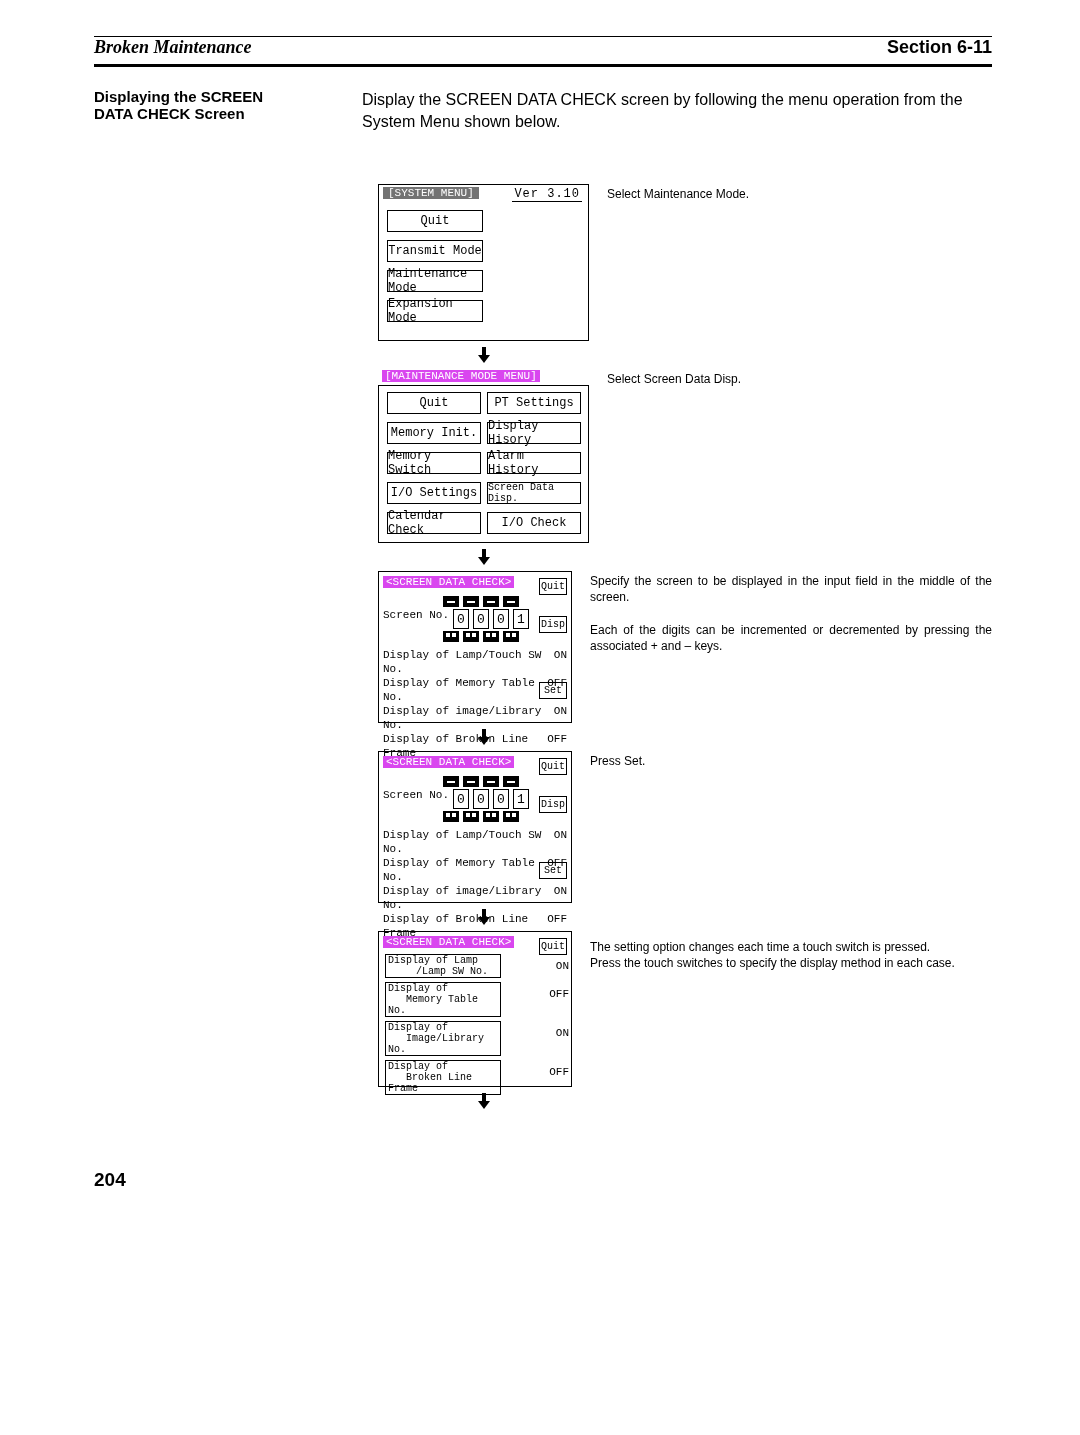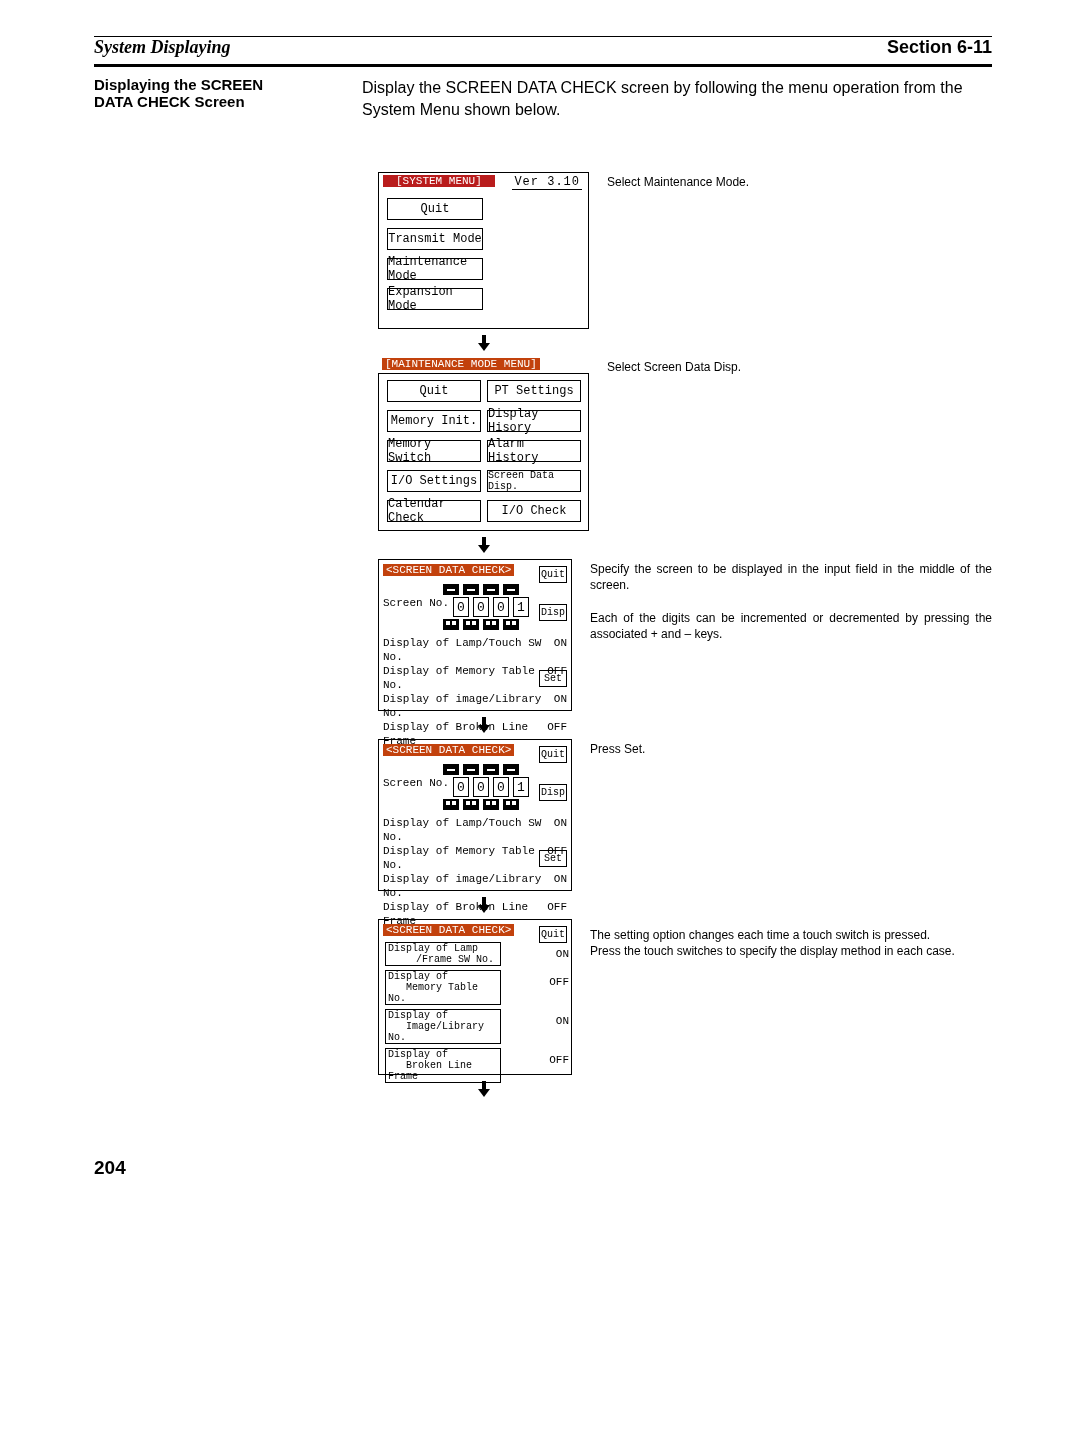--- a/index.html
+++ b/index.html
@@ -3,36 +3,36 @@
 <meta charset="utf-8">
 <style>
   html,body{margin:0;padding:0;background:#fff;color:#000}
   body{width:1080px;font-family:Arial,Helvetica,sans-serif}
   .page{padding:36px 88px 0 94px;box-sizing:border-box}
   .runhead{border-top:1px solid #000;padding-bottom:4px;display:flex;align-items:flex-end;justify-content:space-between}
   .runhead .l{font-style:italic;font-weight:bold;font-size:18px;font-family:"Times New Roman",Times,serif}
   .runhead .r{font-weight:bold;font-size:18px}
   .rule{height:3px;background:#000;margin-top:2px}
   .sidehead{font-weight:bold;font-size:15px;line-height:1.1}
-  .twocol{display:flex;gap:48px;margin-top:10px}
+  .twocol{display:flex;gap:48px;margin-top:22px}
   .colL{width:220px;flex:none}
   .colR{flex:1;font-size:16px;line-height:1.35}
   .figcol{margin-top:52px;margin-left:284px}
   .figrow{display:flex;gap:18px;align-items:flex-start}
   .figtext{flex:1;font-size:12px;line-height:1.35;padding-top:2px;max-width:430px}
   .figtext.j{text-align:justify}
   .panel{border:1.5px solid #000;width:211px;box-sizing:border-box;font-family:"Courier New",monospace;font-size:12px}
   .panel2{width:211px;font-family:"Courier New",monospace;font-size:12px}
   .titlebar{display:flex;align-items:flex-start;justify-content:space-between;padding:2px 6px 0 4px}
-  .titlebar .t{background:#b91c1c;color:#fff;padding:0 13px;font-size:11px}
+  .titlebar .t{background:#737373;color:#fff;padding:0 5px;font-size:11px}
   .titlebar .v{border-bottom:1px solid #000;padding:0 2px;letter-spacing:1px}
   .mbtn{border:1px solid #000;margin:8px 0 0 8px;width:94px;height:20px;display:flex;align-items:center;justify-content:center}
   .mbtn2{border:1px solid #000;height:20px;display:flex;align-items:center;justify-content:center;width:92px}
   .mmgrid{display:grid;grid-template-columns:92px 92px;gap:8px 8px;padding:6px 8px 8px 8px}
-  .blk{background:#c2410c;color:#fff;font-size:11px;padding:0 3px;display:inline-block;margin:0 0 0 4px}
+  .blk{background:#d946ef;color:#fff;font-size:11px;padding:0 3px;display:inline-block;margin:0 0 0 4px}
   .arrow{display:flex;justify-content:center;margin:6px 0}
   .arrow svg{width:14px;height:16px}
   .sdbox{border:1.5px solid #000;width:194px;box-sizing:border-box;font-family:"Courier New",monospace;font-size:11px;position:relative;padding:4px 2px 2px 4px}
   .sdrow{display:flex;margin-top:2px}
   .sdlab{white-space:nowrap}
   .dig{border:1.5px solid #000;width:14px;height:18px;margin:0 2px;display:flex;align-items:center;justify-content:center;font-size:13px;position:relative}
   .step{border:1.5px solid #000;width:14px;height:9px;margin:2px 2px 0 2px;background:#000;position:relative}
   .step.up::after{content:"";position:absolute;left:3px;right:3px;top:4px;height:1.5px;background:#fff}
   .step.dn::after{content:"";position:absolute;left:2px;top:1px;width:4px;height:4px;background:#fff}
   .step.dn::before{content:"";position:absolute;right:2px;top:1px;width:4px;height:4px;background:#fff}
@@ -41,21 +41,21 @@
   .line{display:flex;justify-content:space-between;width:184px}
   .line2{display:flex;justify-content:space-between;width:184px;padding-left:2px;margin:4px 0}
   .tb{border:1px solid #000;flex:none;width:110px;padding:0 2px;line-height:11px;font-size:10px}
   .pg{font-weight:bold;font-size:19px;margin-top:60px;margin-left:0}
 </style>
 </head>
 <body>
 
 <div class="page">
   <div class="runhead">
-    <span class="l">System Displaying</span>
+    <span class="l">Broken Maintenance</span>
     <span class="r">Section  6-11</span>
   </div>
   <div class="rule"></div>
 
   <div class="twocol">
     <div class="colL">
       <div class="sidehead">
         <span>Displaying the SCREEN</span><br>
         <span>DATA CHECK Screen</span>
       </div>
@@ -282,21 +282,21 @@
       </div>
 
     <div class="figrow">
       <div class="sdbox" style="height:156px">
         <span class="blk" style="margin-left:0">&lt;SCREEN DATA CHECK&gt;</span>
         <div class="rbtn" style="top:6px;right:4px">
             <span>Quit</span>
           </div>
         <div style="margin-top:6px">
           <div class="line2">
-            <div class="tb"><span>Display of Lamp</span><br><span style="padding-left:28px">/Frame SW No.</span></div>
+            <div class="tb"><span>Display of Lamp</span><br><span style="padding-left:28px">/Lamp SW No.</span></div>
             <span style="padding-top:6px">ON</span>
           </div>
           <div class="line2">
             <div class="tb"><span>Display of</span><br><span style="padding-left:18px">Memory Table No.</span></div>
             <span style="padding-top:6px">OFF</span>
           </div>
           <div class="line2">
             <div class="tb"><span>Display of</span><br><span style="padding-left:18px">Image/Library No.</span></div>
             <span style="padding-top:6px">ON</span>
           </div>

